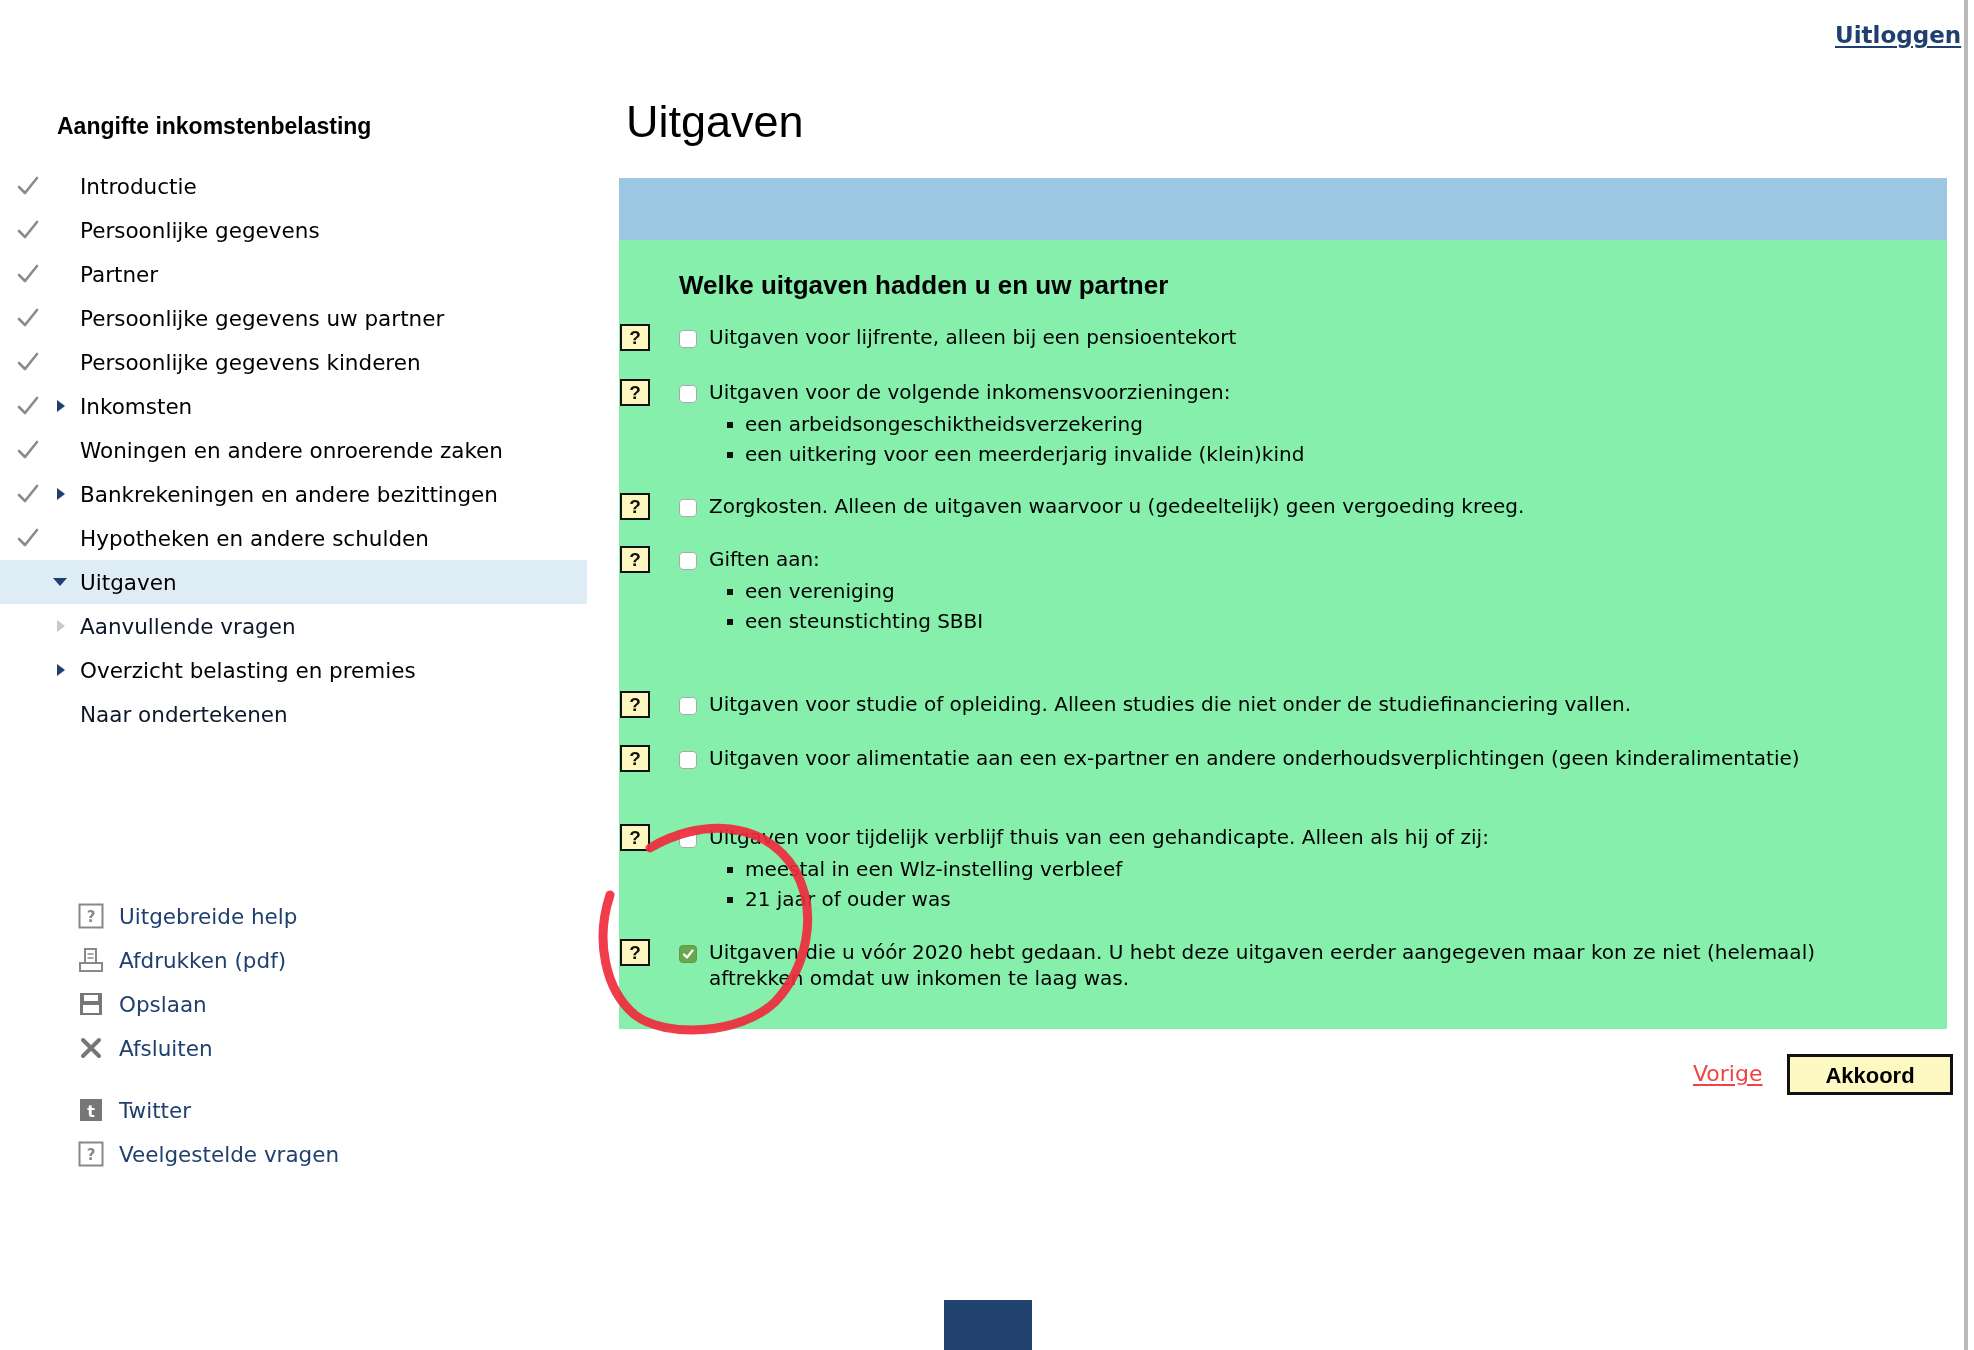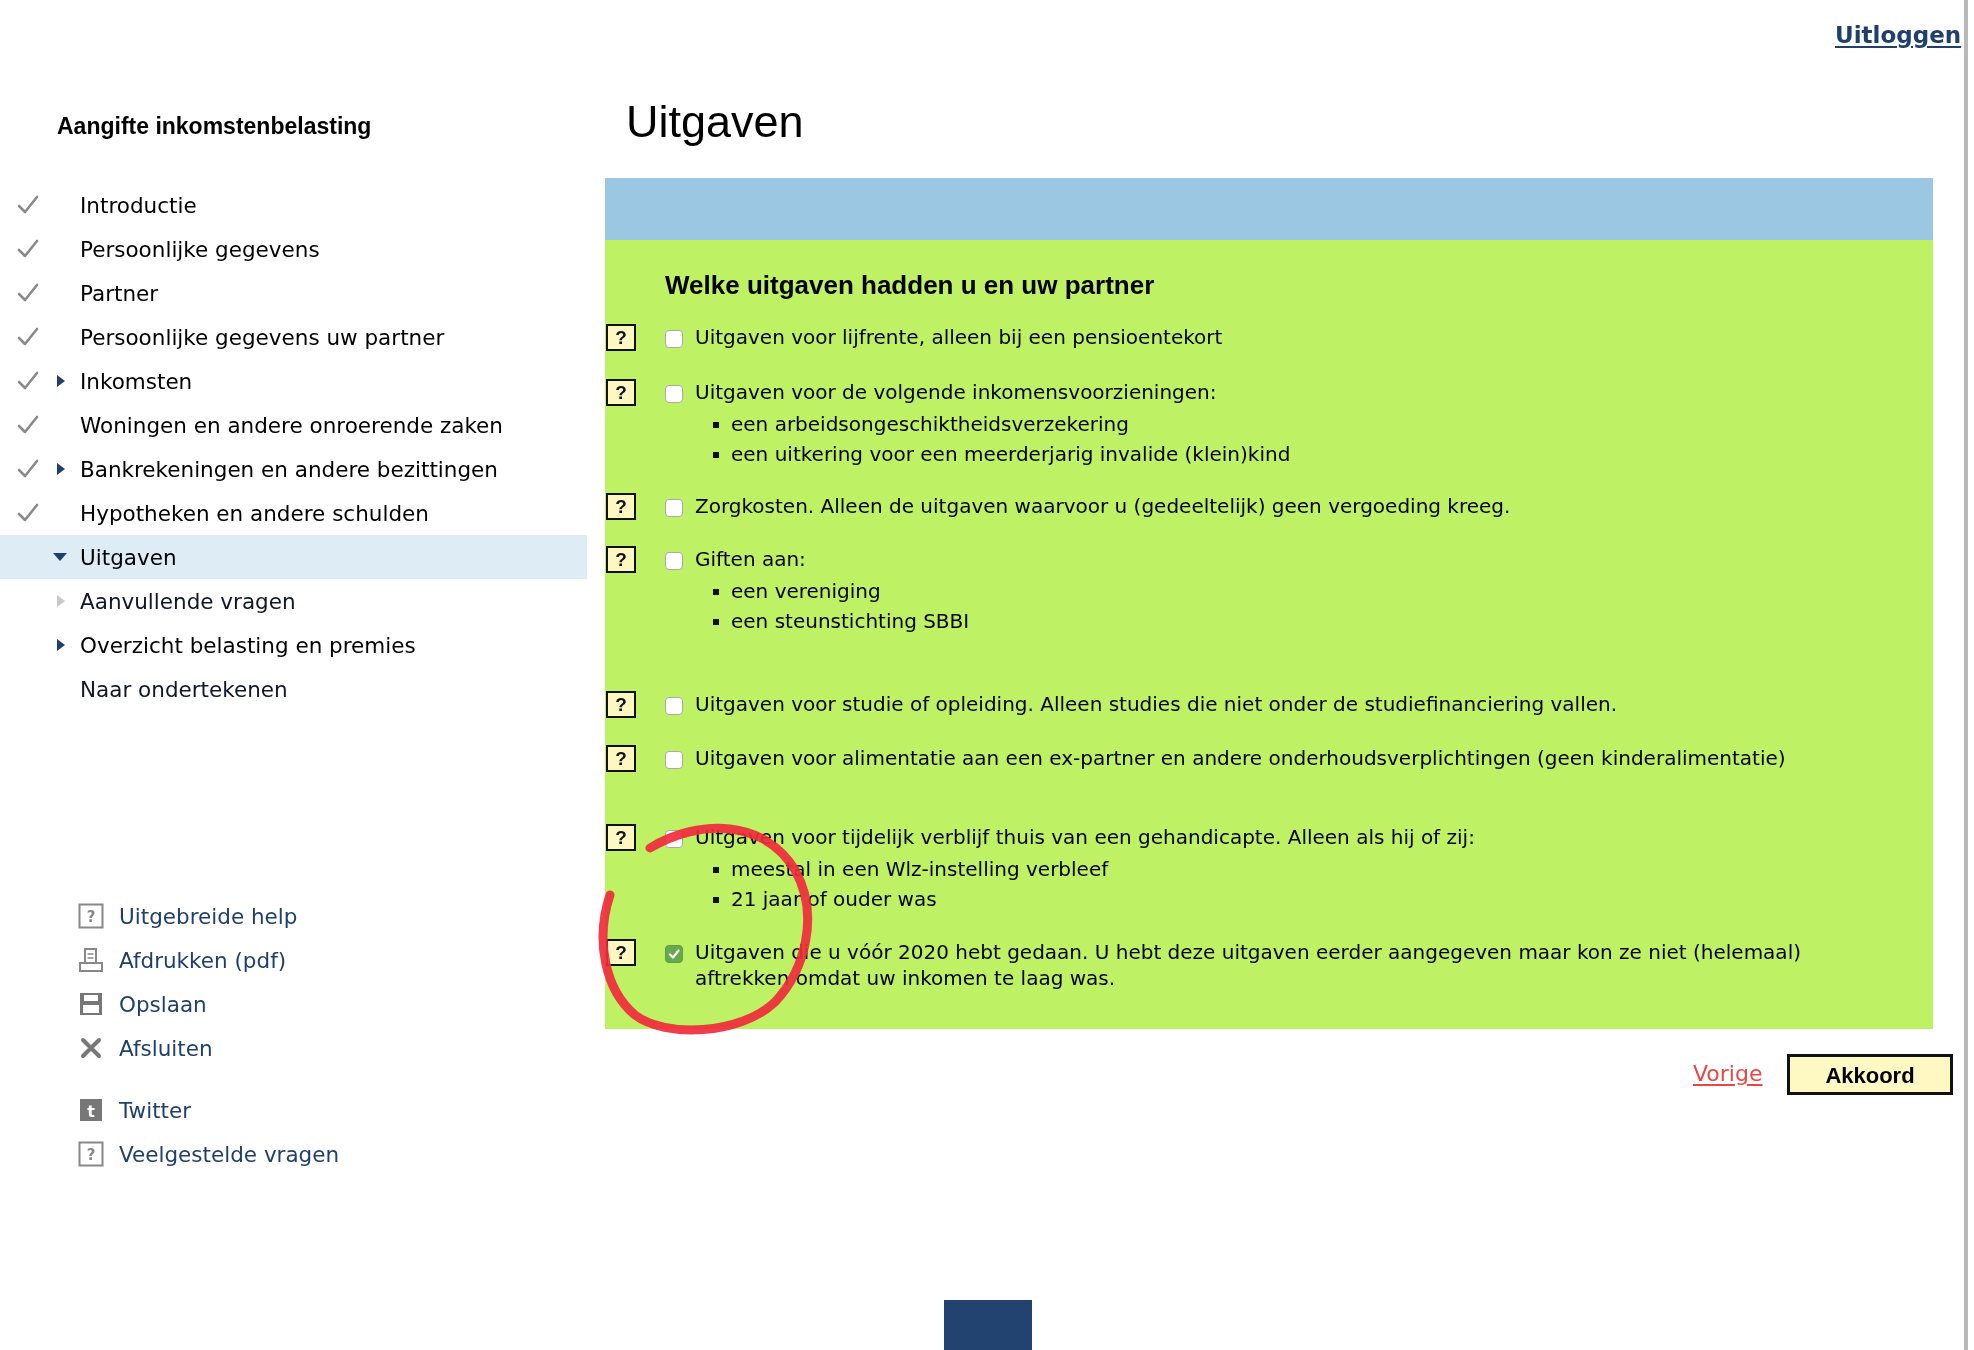--- a/index.html
+++ b/index.html
@@ -4,35 +4,35 @@
 <style>
   html, body { margin:0; padding:0; }
   body {
     width:1974px; height:1350px; position:relative; overflow:hidden;
     background:#ffffff; font-family:"DejaVu Sans", sans-serif; color:#000;
   }
   .right-edge { position:absolute; left:1964px; top:0; width:4px; height:1350px; background:#b9b9b9; }
   .logout { position:absolute; left:1835px; top:22px; font-size:23px; font-weight:bold; color:#1f3f6e; text-decoration:underline; text-underline-offset:3px; cursor:pointer; }
 
   .sb-title { position:absolute; left:57px; top:113px; font-family:"Liberation Sans", sans-serif; font-weight:bold; font-size:23px; color:#000; }
-  .sb-list { position:absolute; left:0; top:183px; width:587px;text-align:center; }
+  .sb-list { position:absolute; left:0; top:164px; width:587px;text-align:center; }
   .sb-item { position:relative; height:44px; display:flex; align-items:center; cursor:pointer; }
   .sb-item.active { background:#deecf6; }
   .sb-check { position:absolute; left:16px; top:10px; width:24px; height:24px; }
   .sb-arrow { position:absolute; left:55px; top:15px; width:12px; height:14px; }
   .sb-label { position:absolute; left:80px; font-size:21.5px; color:#000; white-space:nowrap; }
   .sb-item.disabled .sb-label { color:#0f172a; }
 
   .tools { position:absolute; left:0; top:896px; }
   .tool { position:absolute; left:78px; height:40px; display:flex; align-items:center; cursor:pointer; white-space:nowrap; }
   .tool .ticon { width:26px; height:26px; display:inline-block; margin-right:15px; position:relative; }
   .tool .tlabel { font-size:21.5px; color:#1f3f6e; }
 
   .page-title { position:absolute; left:626px; top:96px; font-family:"Liberation Sans", sans-serif; font-size:45px; color:#000; }
-  .panel { position:absolute; left:605px; top:178px; width:1328px; height:851px; background:#bef264; }
+  .panel { position:absolute; left:619px; top:178px; width:1328px; height:851px; background:#86efac; }
   .panel-band { position:absolute; left:0; top:0; width:100%; height:62px; background:#9bc7e3; }
   .panel-heading { position:absolute; left:60px; top:92px; font-family:"Liberation Sans", sans-serif; font-weight:bold; font-size:26px; color:#000; }
 
   .q { position:absolute; left:0; width:1328px; }
   .help { position:absolute; left:1px; top:0; width:30px; height:27px; background:#fff7c0; border:2px solid #111; box-sizing:border-box; font-family:"Liberation Sans", sans-serif; font-weight:bold; font-size:19px; line-height:23px; text-align:center; color:#111; cursor:pointer; }
   .cb { position:absolute; left:60px; top:6px; width:18px; height:18px; border:1.5px solid #a9a9a9; border-radius:4px; background:#fff; box-sizing:border-box; cursor:pointer; }
   .cb.checked { background:#6aa84f; border-color:#5d9b45; }
   .cb.checked svg { position:absolute; left:2px; top:2px; }
   .q-text { position:absolute; left:90px; top:0; width:1180px; font-size:20px; line-height:26px; color:#000; }
   .q-bullets { margin:4px 0 0 18px; padding:0; list-style:none; }
@@ -75,20 +75,26 @@
     <div class="sb-item">
       <svg class="sb-check" viewBox="0 0 24 24">
         <path d="M3 13 L9 19 L21 4" fill="none" stroke="#8a8a8a" stroke-width="2.6" stroke-linecap="round" stroke-linejoin="round"></path>
       </svg>
       <span class="sb-label">Persoonlijke gegevens uw partner</span>
     </div>
     <div class="sb-item">
       <svg class="sb-check" viewBox="0 0 24 24">
         <path d="M3 13 L9 19 L21 4" fill="none" stroke="#8a8a8a" stroke-width="2.6" stroke-linecap="round" stroke-linejoin="round"></path>
       </svg>
+      <span class="sb-label">Persoonlijke gegevens kinderen</span>
+    </div>
+    <div class="sb-item">
+      <svg class="sb-check" viewBox="0 0 24 24">
+        <path d="M3 13 L9 19 L21 4" fill="none" stroke="#8a8a8a" stroke-width="2.6" stroke-linecap="round" stroke-linejoin="round"></path>
+      </svg>
       <svg class="sb-arrow" viewBox="0 0 12 14">
         <path d="M2 1 L10 7 L2 13 Z" fill="#1f3f6e"></path>
       </svg>
       <span class="sb-label">Inkomsten</span>
     </div>
     <div class="sb-item">
       <svg class="sb-check" viewBox="0 0 24 24">
         <path d="M3 13 L9 19 L21 4" fill="none" stroke="#8a8a8a" stroke-width="2.6" stroke-linecap="round" stroke-linejoin="round"></path>
       </svg>
       <span class="sb-label">Woningen en andere onroerende zaken</span>

